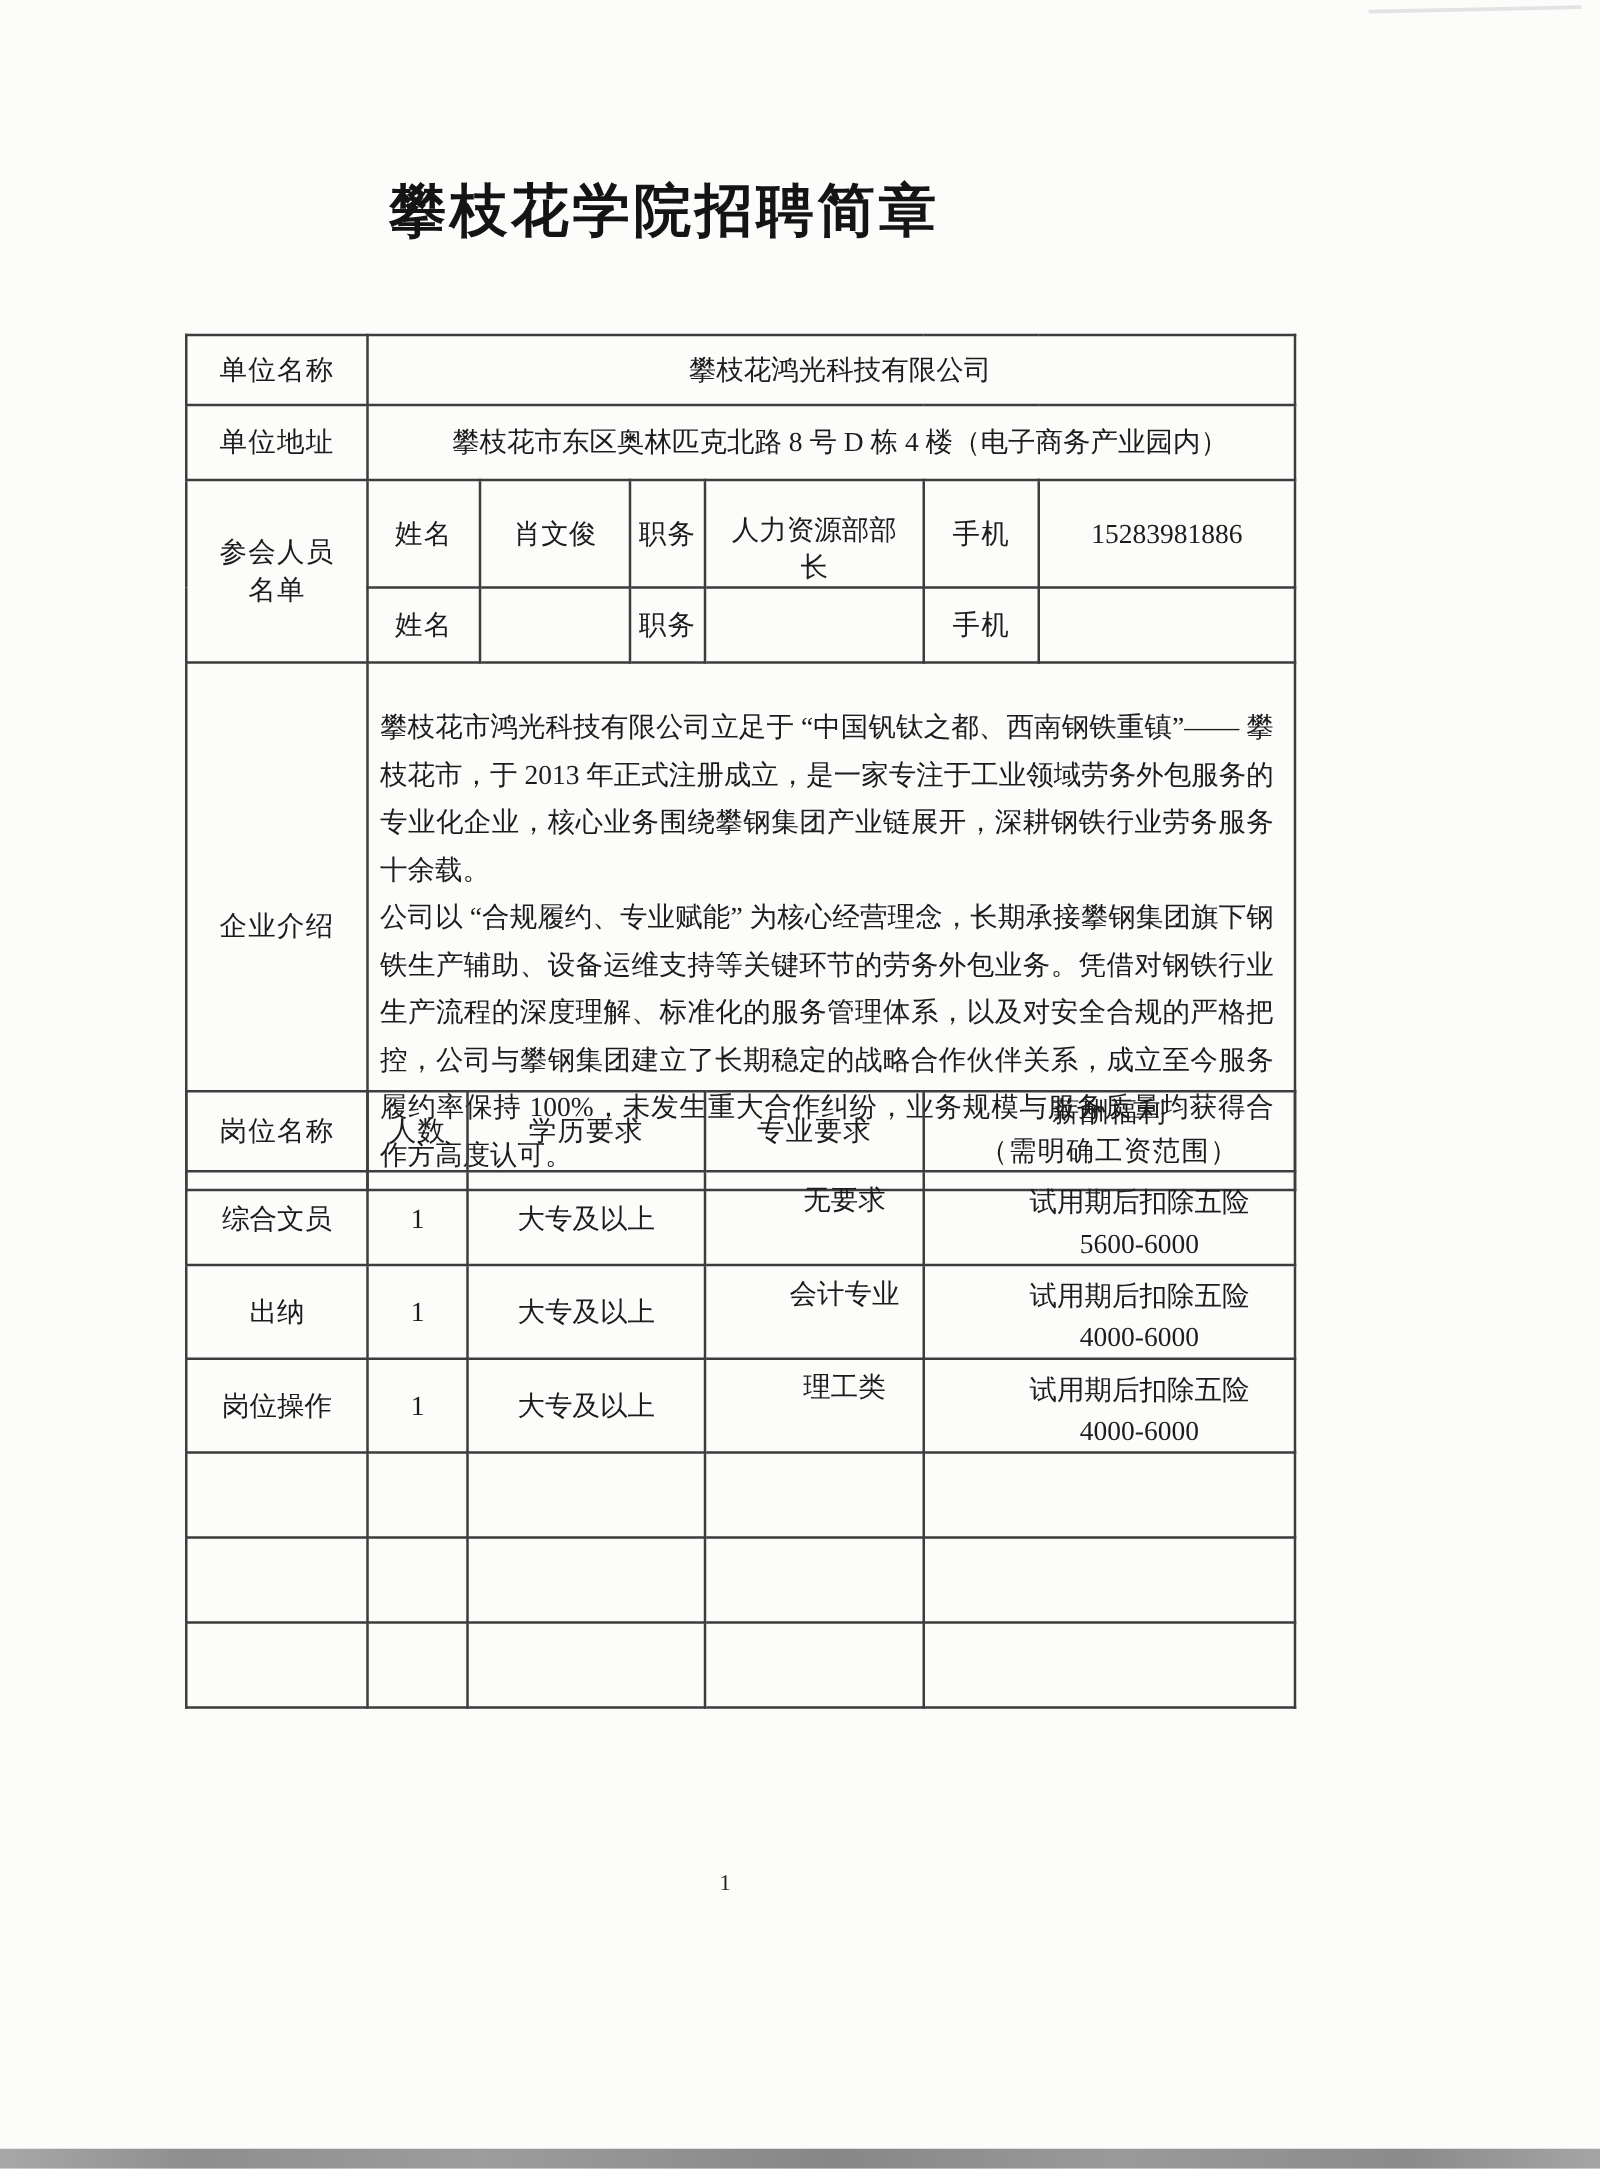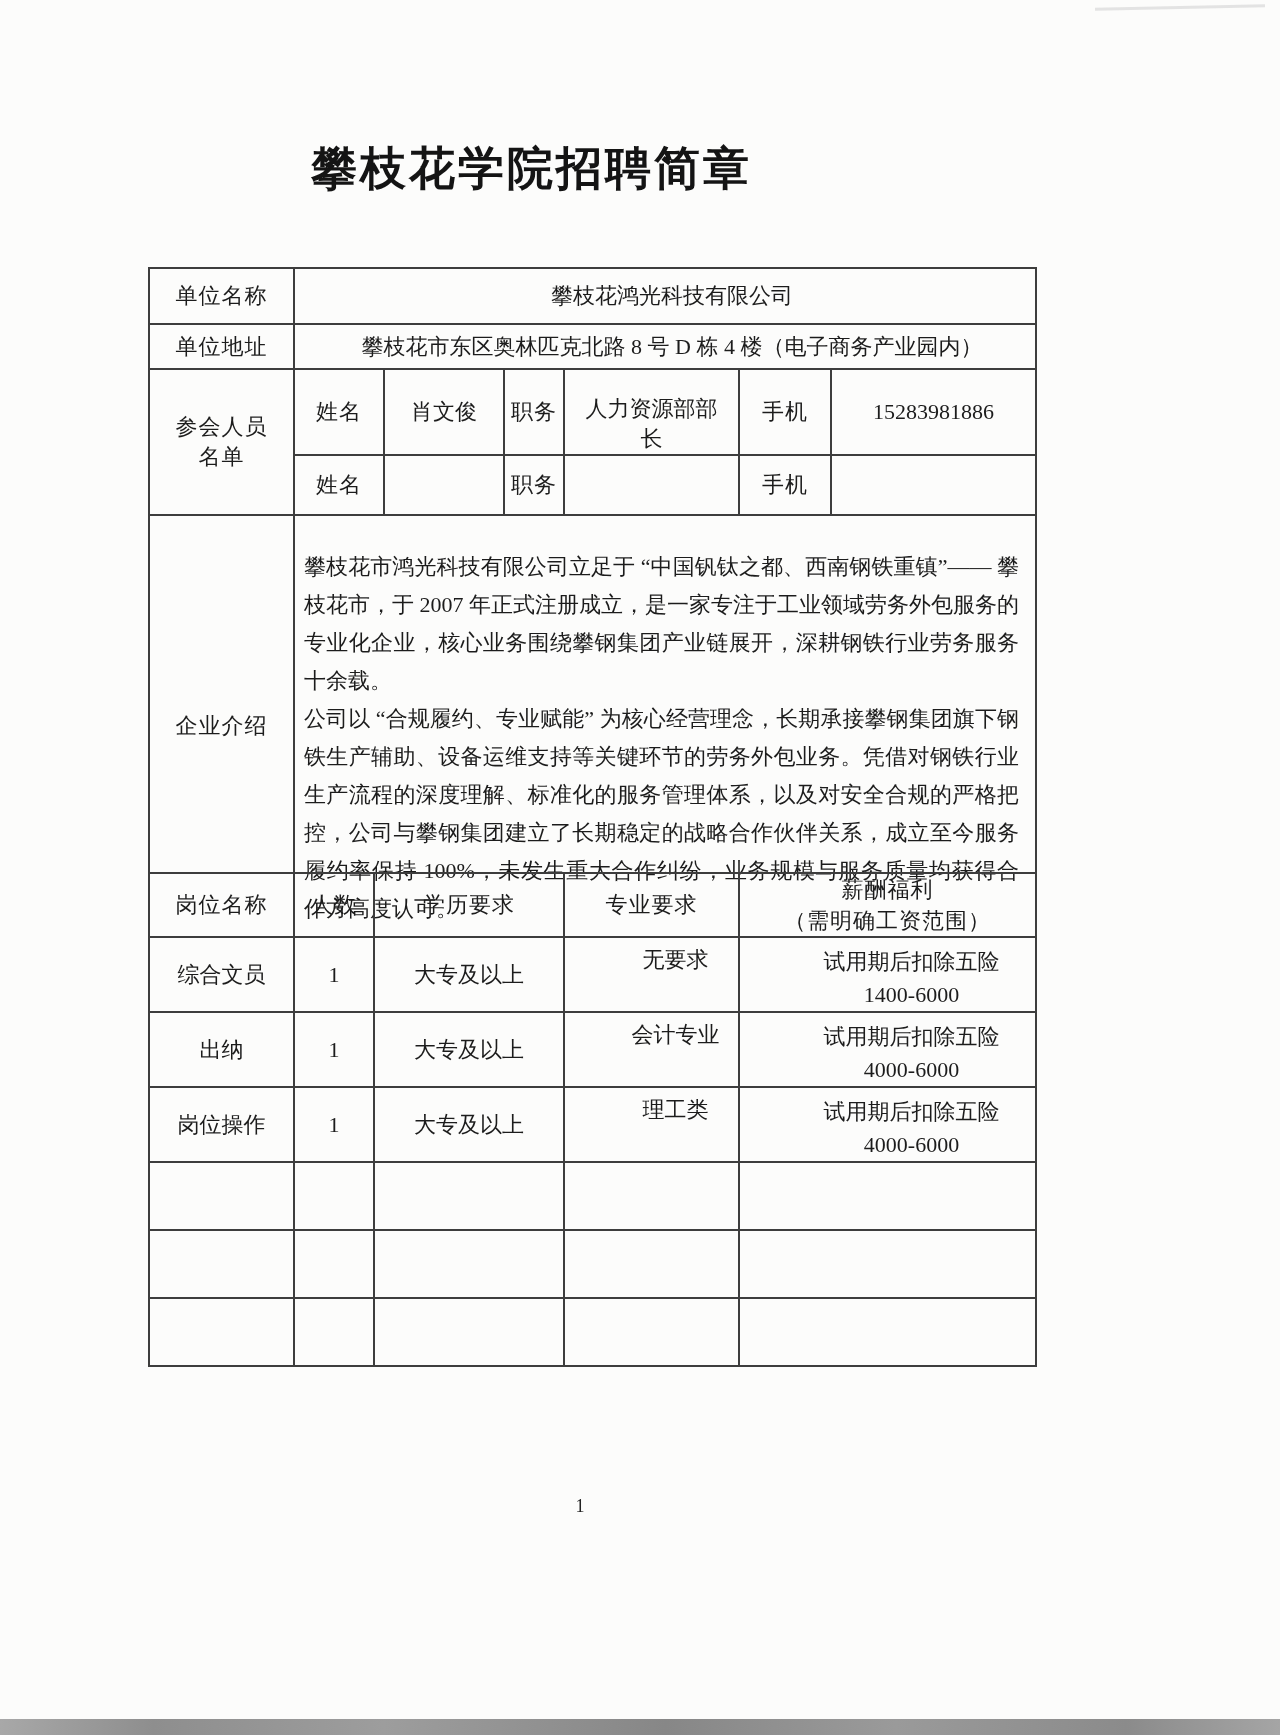--- a/index.html
+++ b/index.html
@@ -32,21 +32,21 @@
   .tbl td { border:2px solid #3d3d3d; overflow:hidden; }
   .info { top:267px; }
   .jobs { top:872px; }
 
   .lbl { text-align:center; vertical-align:middle; letter-spacing:1px; }
   .val { text-align:center; vertical-align:middle; padding-left:14px; }
   .c   { text-align:center; padding-left:0; }
   .blk { display:block; }
 
   .r-name  { height:56px; }
-  .r-addr  { height:45px;padding-left:24px; }
+  .r-addr  { height:60px;padding-left:24px; }
   .r-p1    { height:62px; }
   .r-p2    { height:60px; }
   .r-intro { height:378px; }
 
   .wrap6 { display:inline-block; max-width:6.4em; line-height:30px; vertical-align:middle;margin-top:24px; }
   .duty  { line-height:28px; }
 
   .intro-cell {
     vertical-align:top;
     padding:32px 16px 8px 9px;
@@ -126,21 +126,21 @@
     <td class="lbl">姓名</td>
     <td class="val c"></td>
     <td class="lbl duty">职务</td>
     <td class="val c"></td>
     <td class="lbl">手机</td>
     <td class="val c"></td>
   </tr>
   <tr class="r-intro">
     <td class="lbl">企业介绍</td>
     <td class="intro-cell" colspan="6">
-      <p>攀枝花市鸿光科技有限公司立足于 “中国钒钛之都、西南钢铁重镇”—— 攀枝花市，于 2007 年正式注册成立，是一家专注于工业领域劳务外包服务的专业化企业，核心业务围绕攀钢集团产业链展开，深耕钢铁行业劳务服务十余载。</p>
+      <p>攀枝花市鸿光科技有限公司立足于 “中国钒钛之都、西南钢铁重镇”—— 攀枝花市，于 2013 年正式注册成立，是一家专注于工业领域劳务外包服务的专业化企业，核心业务围绕攀钢集团产业链展开，深耕钢铁行业劳务服务十余载。</p>
       <p>公司以 “合规履约、专业赋能” 为核心经营理念，长期承接攀钢集团旗下钢铁生产辅助、设备运维支持等关键环节的劳务外包业务。凭借对钢铁行业生产流程的深度理解、标准化的服务管理体系，以及对安全合规的严格把控，公司与攀钢集团建立了长期稳定的战略合作伙伴关系，成立至今服务履约率保持 100%，未发生重大合作纠纷，业务规模与服务质量均获得合作方高度认可。</p>
     </td>
   </tr>
 </tbody>
   </table>
 
 <table class="tbl jobs">
   <colgroup>
     <col style="width:145px">
       <col style="width:80px">
@@ -159,21 +159,21 @@
       <span class="blk">（需明确工资范围）</span>
     </td>
   </tr>
   <tr class="jr">
     <td>综合文员</td>
     <td>1</td>
     <td>大专及以上</td>
     <td class="vtop">无要求</td>
     <td class="vtop sal-lines">
       <span class="blk">试用期后扣除五险</span>
-      <span class="blk">1400-6000</span>
+      <span class="blk">5600-6000</span>
     </td>
   </tr>
   <tr class="jr">
     <td>出纳</td>
     <td>1</td>
     <td>大专及以上</td>
     <td class="vtop">会计专业</td>
     <td class="vtop sal-lines">
       <span class="blk">试用期后扣除五险</span>
       <span class="blk">4000-6000</span>

